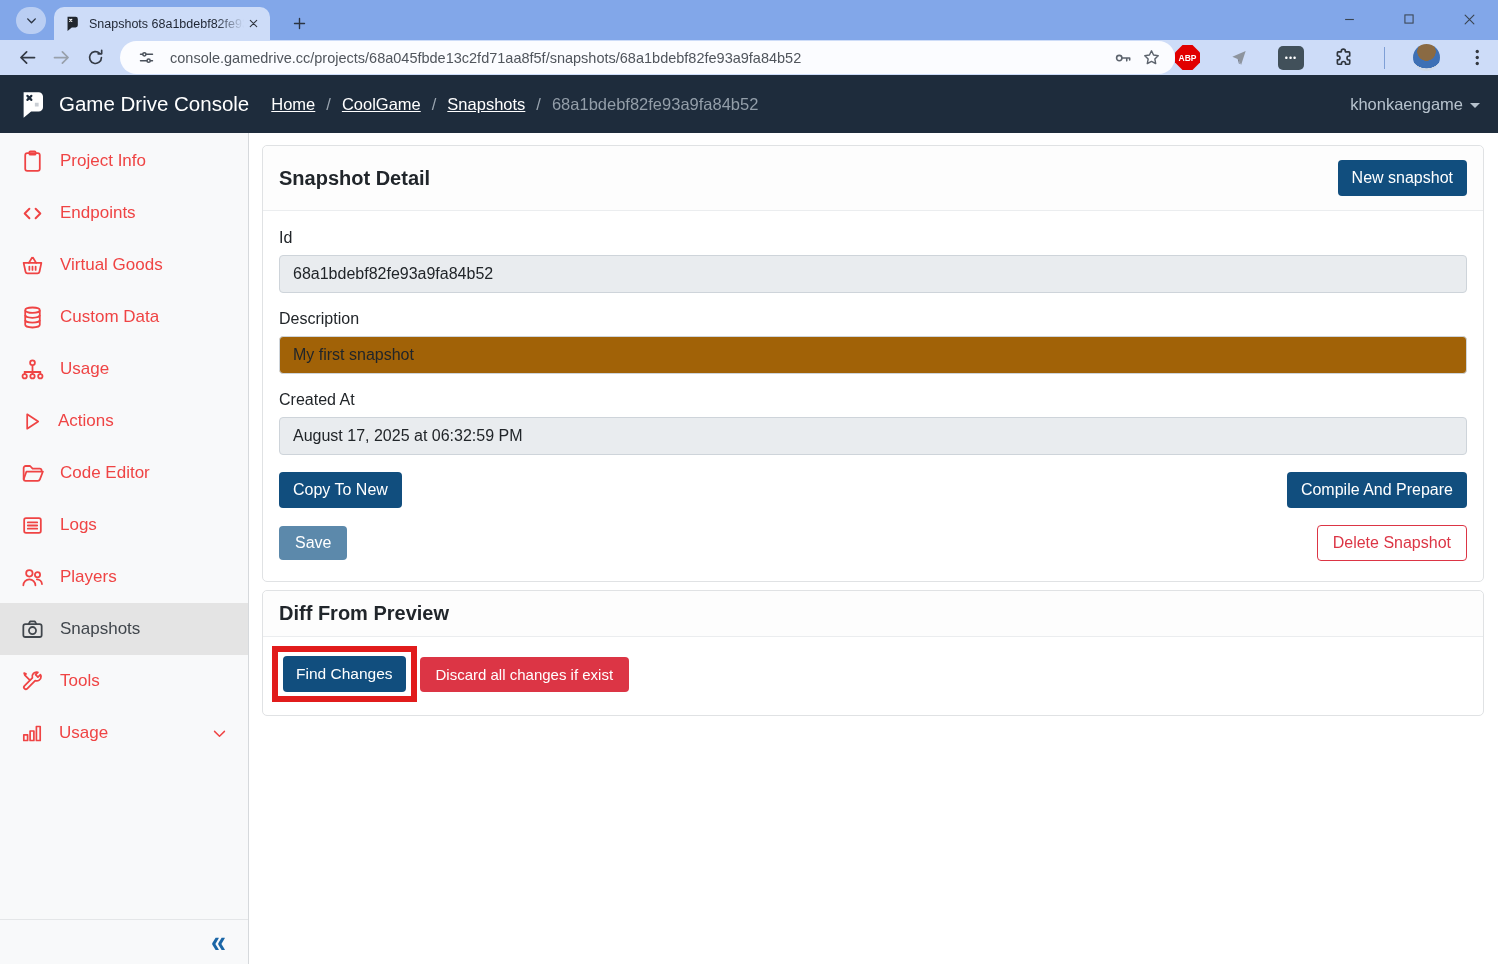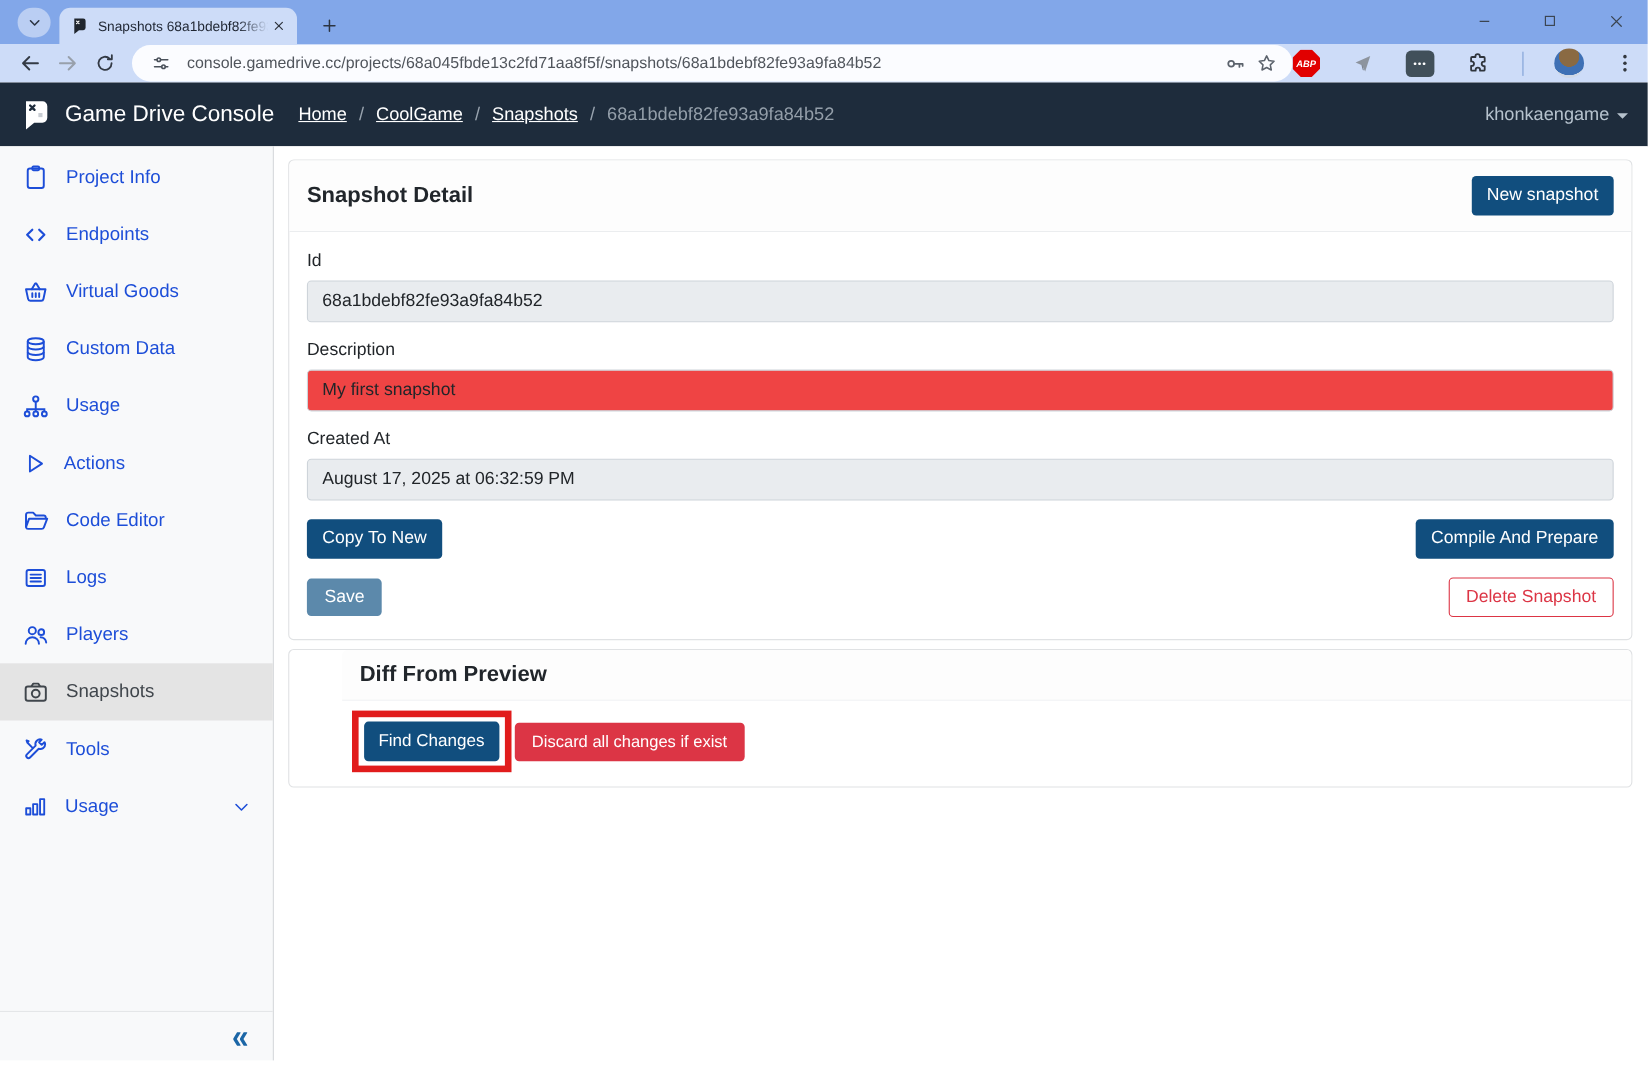--- a/index.html
+++ b/index.html
@@ -28,21 +28,21 @@
   .toolbar { height:35px; background:#cddcf8; display:flex; align-items:center;
     padding:16px 10px;justify-content:center; }
   .nav-btn { width:34px; height:34px; display:flex; align-items:center;
     justify-content:center; border-radius:50%; cursor:pointer; flex:0 0 auto; }
   .urlbar { width:1122px; height:33px; background:#fbfcff; border-radius:17px;
     display:flex; align-items:center; padding:0 10px 0 12px; margin-left:8px; }
   .url-text { flex:1; font-size:14.5px; color:#50555c; margin-left:10px;
     white-space:nowrap; overflow:hidden; }
   .url-icon { width:28px; height:28px; display:flex; align-items:center;
     justify-content:center; flex:0 0 auto; cursor:pointer; }
-  .ext-cluster { display:flex; align-items:center; gap:26px;font-style:italic; }
+  .ext-cluster { display:flex; align-items:center; gap:26px; }
   .abp-badge { width:25px; height:25px; background:#e10000; color:#fff;
     font-size:8.5px; font-weight:bold; display:flex; align-items:center;
     justify-content:center; cursor:pointer;
     clip-path:polygon(30% 0,70% 0,100% 30%,100% 70%,70% 100%,30% 100%,0 70%,0 30%); }
   .pw-box { width:26px; height:24px; background:#41505a; border-radius:5px;
     color:#fff; font-size:9px; letter-spacing:1px; display:flex;
     align-items:center; justify-content:center; cursor:pointer; }
   .tb-divider { width:1px; height:22px; background:#7e9fd6; margin:0 2px; }
   .avatar { width:27px; height:27px; border-radius:50%; cursor:pointer;
     background:radial-gradient(circle at 50% 28%, #8a6a43 0 38%, #3e70b5 40% 70%, #cfd8e6 72%); }
@@ -60,21 +60,21 @@
   .user-menu { margin-left:auto; color:#b6c2cd; font-size:16.5px; cursor:pointer;
     display:flex; align-items:center; gap:7px; }
   .caret { width:0; height:0; border-left:5px solid transparent;
     border-right:5px solid transparent; border-top:5px solid #b6c2cd; margin-top:2px; }
 
   
   .app-body { display:flex; height:831px; }
   .sidebar { width:249px; flex:0 0 auto; background:#f8f9fa;
     border-right:1px solid #d6d9dc; position:relative; padding-top:2px; }
   .side-item { height:52px; display:flex; align-items:center; gap:15px;
-    padding-left:20px; color:#1d4ed8; font-size:17px; cursor:pointer; }
+    padding-left:20px; color:#ef4444; font-size:17px; cursor:pointer; }
   .side-item svg { flex:0 0 auto; }
   .side-item.active { background:#e4e4e4; color:#40464c; }
   .side-chevron { margin-left:auto; margin-right:20px; }
   .side-collapse { position:absolute; bottom:0; left:0; right:0; height:45px;
     border-top:1px solid #e4e6e8; display:flex; align-items:center;
     justify-content:flex-end; padding-right:22px; }
   .collapse-glyph { font-size:27px; color:#1b66a6; cursor:pointer;
     font-weight:bold; line-height:1; transform:scaleY(1.15); }
 
   .main { flex:1; padding:12px 14px 0 13px; background:#fff; }
@@ -90,28 +90,28 @@
     font-family:inherit; }
   .btn-navy { background:#114e7e; color:#fff; padding:9px 14px; }
   .btn-steel { background:#5c89ab; color:#fff; padding:8px 16px; }
   .btn-outline-danger { background:#fff; color:#dc3545; border:1px solid #dc3545;
     padding:8px 15px; }
   .btn-danger { background:#dc3545; color:#fff; padding:9px 16px; }
 
   .field-label { font-size:16px; color:#212529; margin-bottom:8px; }
   .field-input { width:100%; height:38px; border:1px solid #ced4da;
     border-radius:4px; font-size:16px; color:#212529; padding:6px 13px;
-    font-family:inherit; background:#ef4444; margin-bottom:17px; }
+    font-family:inherit; background:#a16207; margin-bottom:17px; }
   .field-input:disabled { background:#e9ecef; color:#212529; opacity:1; }
 
   .btn-row { display:flex; align-items:center; justify-content:space-between; }
   .btn-row + .btn-row { margin-top:17px; }
   .mt-btns { margin-top:16px; }
 
-  .diff-card { margin-top:8px;padding-left:48px; }
+  .diff-card { margin-top:8px; }
   .diff-card .card-header { padding:11px 16px; }
   .diff-body { padding:9px 16px 13px; display:flex; align-items:center; }
   .annotation-box { border:6px solid #e11c1c; padding:4px 5px; background:#fff;
     display:inline-flex; margin-left:-7px; }
   .btn-find { font-size:15.5px; padding:9px 13px; }
   .btn-discard { font-size:15px; margin-left:3px; }
 
   .icon-flex { display:flex; align-items:center; justify-content:center; }
 </style>
 </head>

